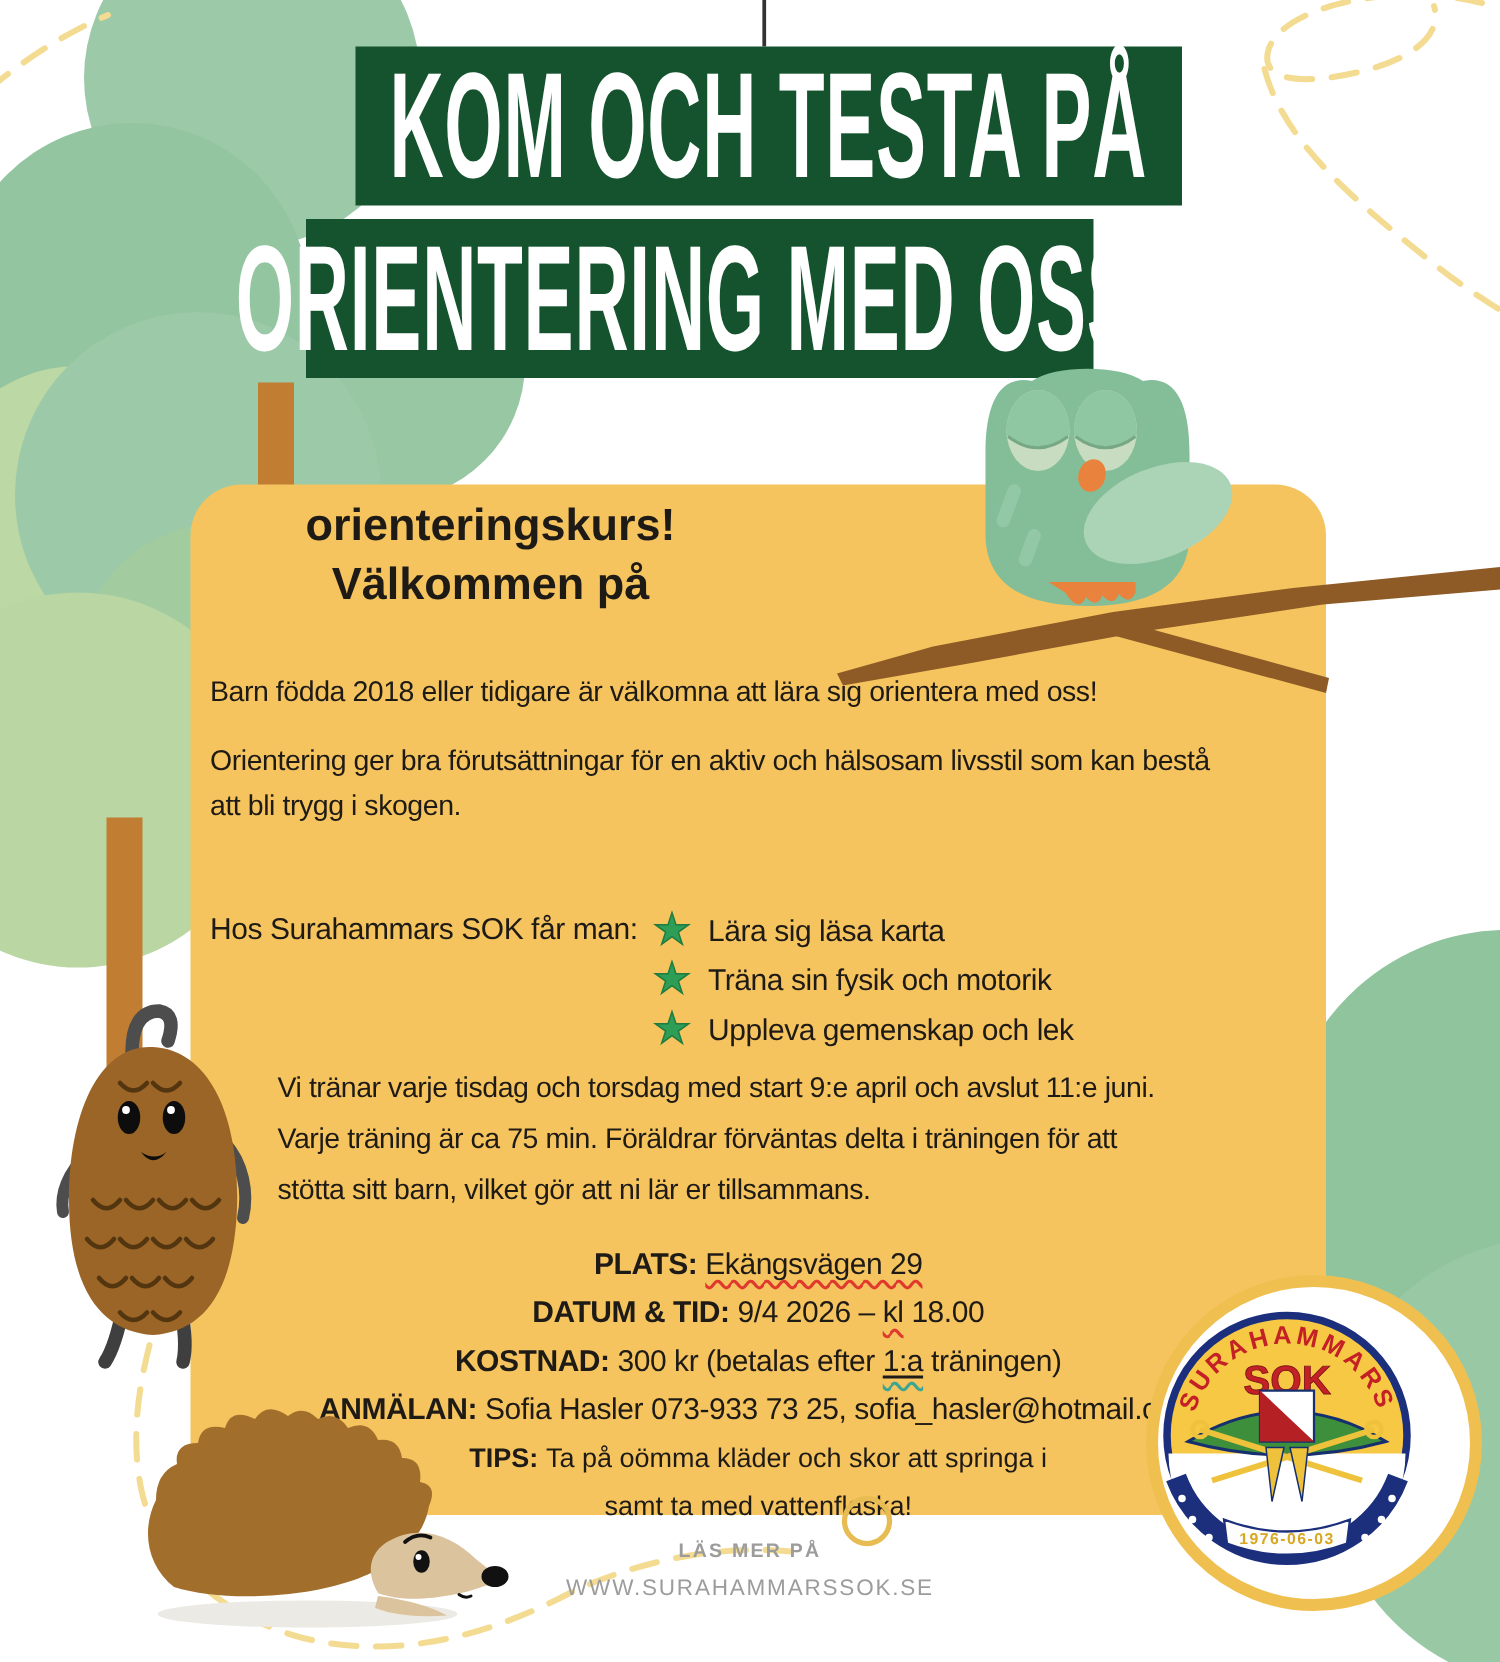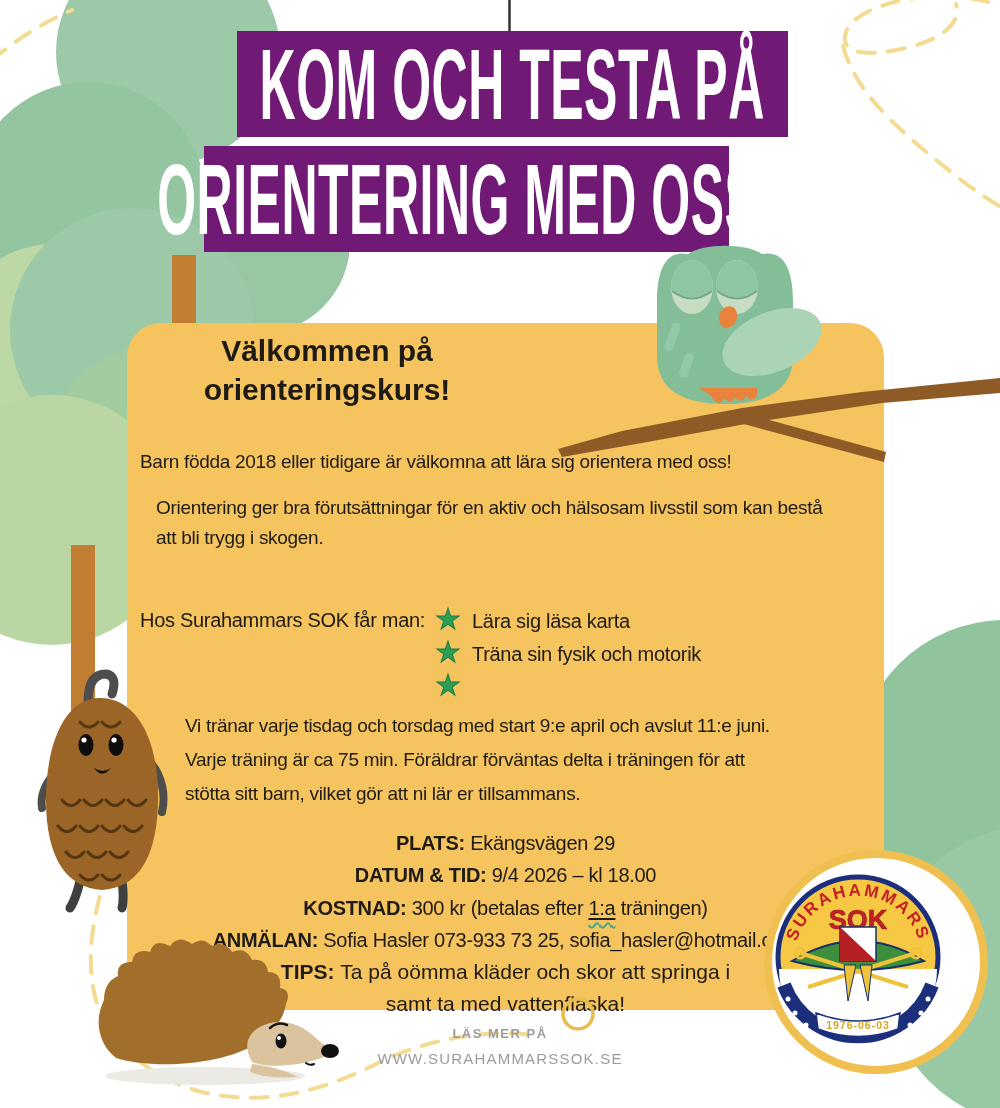--- a/index.html
+++ b/index.html
@@ -2,46 +2,46 @@
 <html><head>
 <meta charset="utf-8">
 <style>
   html,body{margin:0;padding:0;background:#fff;}
   .poster{position:relative;width:1000px;height:1108px;overflow:hidden;background:#ffffff;
           font-family:"Liberation Sans","DejaVu Sans",sans-serif;color:#1e1a16;}
   svg.layer{position:absolute;left:0;top:0;width:1000px;height:1108px;}
   .bg-art{z-index:1;}
   .fg-art{z-index:5;pointer-events:none;}
   
-  .band{position:absolute;background:#701a75;display:flex;align-items:center;justify-content:center;z-index:4;}
+  .band{position:absolute;background:#14532d;display:flex;align-items:center;justify-content:center;z-index:4;}
   .band1{left:237px;top:31px;width:551px;height:106px;}
   .band2{left:204px;top:146px;width:525px;height:106px;}
   .band span{display:block;white-space:nowrap;color:#ffffff;font-weight:bold;font-size:100px;
              letter-spacing:1px;transform:scaleX(.5);transform-origin:center;}
   
   .card{position:absolute;left:127px;top:323px;width:757px;height:687px;background:#f5c45e;
         border-radius:34px;z-index:3;}
   .card .abs{position:absolute;}
   .card-title{left:0;top:8px;width:400px;text-align:center;font-weight:bold;font-size:30px;line-height:39px;}
   .para{font-size:19px;letter-spacing:-0.3px;line-height:29.5px;white-space:nowrap;}
   .p1{left:13px;top:124px;}
-  .p2{left:13px;top:170px;margin-left:16px;}
+  .p2{left:13px;top:170px;}
   .bullets-intro{left:13px;top:286px;font-size:20px;letter-spacing:-0.3px;}
   .bullet-row{left:345px;font-size:20px;letter-spacing:-0.3px;white-space:nowrap;height:33px;display:flex;align-items:center;}
   .bullet-row .star{position:absolute;left:-37px;top:-3px;font-size:29px;color:#2e9e57;
                     -webkit-text-stroke:1px #1e7c41;}
   .p3{left:58px;top:386px;line-height:34px;}
   .details{left:0;top:504px;width:757px;text-align:center;font-size:20px;letter-spacing:-0.3px;line-height:32.4px;}
   .details b, .tips b{font-weight:bold;}
-  .sp-red{text-decoration-style:wavy;text-decoration-color:#e03a2f;
+  .sp-red{text-decoration:underline;text-decoration-style:wavy;text-decoration-color:#e03a2f;
           text-decoration-thickness:1.5px;text-underline-offset:4px;}
   .sp-teal{text-decoration:underline;text-decoration-style:wavy;text-decoration-color:#3fa58f;
            text-decoration-thickness:1.5px;text-underline-offset:7px;}
   .sp-solid{text-decoration:underline;text-decoration-thickness:1.5px;text-underline-offset:3px;}
-  .tips{left:0;top:633px;width:757px;text-align:center;font-size:21px;line-height:32px;}
+  .tips{left:0;top:633px;width:757px;text-align:center;font-size:18px;line-height:32px;}
   
   .footer{position:absolute;left:0;top:1026px;width:1000px;text-align:center;z-index:2;color:#9c9c9c;}
   .footer .read-more{font-size:13px;font-weight:bold;letter-spacing:1.5px;margin-bottom:9px;}
   .footer .website{font-size:15px;letter-spacing:1.2px;}
 </style>
 </head>
 <body>
 
 <div class="poster">
 
@@ -79,22 +79,22 @@
 
   <div class="band band1">
     <span>KOM OCH TESTA PÅ</span>
   </div>
   <div class="band band2">
     <span>ORIENTERING MED OSS!</span>
   </div>
 
   <div class="card">
     <div class="abs card-title">
+      <div>orienteringskurs!</div>
       <div>Välkommen på</div>
-      <div>orienteringskurs!</div>
     </div>
 
     <div class="abs para p1">Barn födda 2018 eller tidigare är välkomna att lära sig orientera med oss!</div>
 
     <div class="abs para p2">
       <div>Orientering ger bra förutsättningar för en aktiv och hälsosam livsstil som kan bestå</div>
       <div>att bli trygg i skogen.</div>
     </div>
 
     <div class="abs bullets-intro">Hos Surahammars SOK får man:</div>
@@ -102,20 +102,21 @@
     <div class="abs bullet-row" style="top:282px;">
       <span class="star">★</span>
       <span>Lära sig läsa karta</span>
     </div>
     <div class="abs bullet-row" style="top:315px;">
       <span class="star">★</span>
       <span>Träna sin fysik och motorik</span>
     </div>
     <div class="abs bullet-row" style="top:348px;">
       <span class="star">★</span>
+      <span>Uppleva gemenskap och lek</span>
     </div>
 
     <div class="abs para p3">
       <div>Vi tränar varje tisdag och torsdag med start 9:e april och avslut 11:e juni.</div>
       <div>Varje träning är ca 75 min. Föräldrar förväntas delta i träningen för att</div>
       <div>stötta sitt barn, vilket gör att ni lär er tillsammans.</div>
     </div>
 
     <div class="abs details">
       <div><b>PLATS: </b><span class="sp-red">Ekängsvägen 29</span></div>

